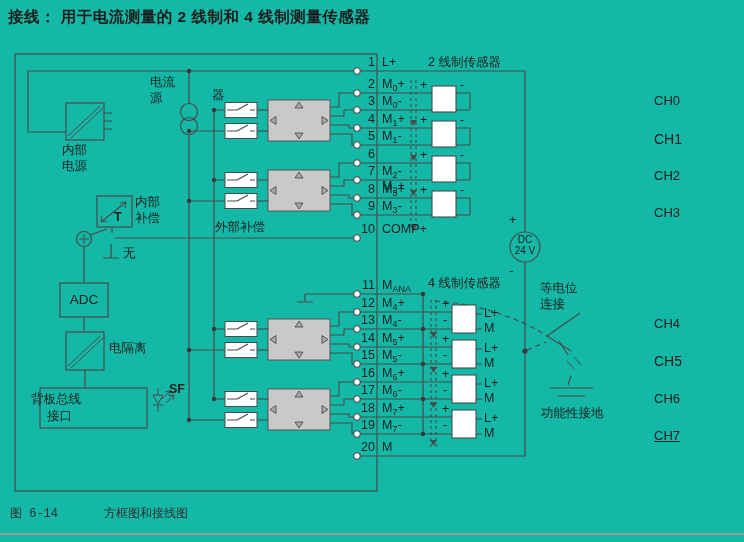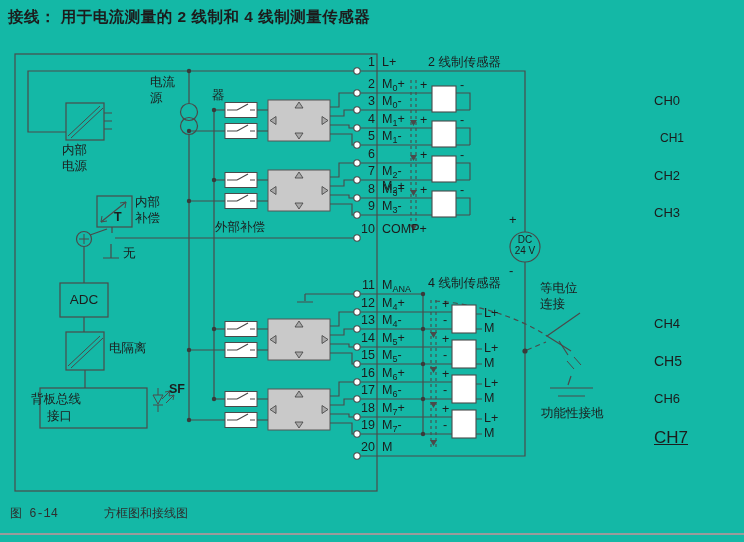--- a/index.html
+++ b/index.html
@@ -330,23 +330,23 @@
       <div class="lb " style="left: 484px; top: 357px;">M</div>
       <div class="lb " style="left: 442px; top: 368px;">+</div>
       <div class="lb " style="left: 443px; top: 384px;">-</div>
       <div class="lb " style="left: 484px; top: 377px;">L+</div>
       <div class="lb " style="left: 484px; top: 392px;">M</div>
       <div class="lb " style="left: 442px; top: 403px;">+</div>
       <div class="lb " style="left: 443px; top: 419px;">-</div>
       <div class="lb " style="left: 484px; top: 412px;">L+</div>
       <div class="lb " style="left: 484px; top: 427px;">M</div>
       <div class="lb " style="left: 654px; top: 94px; font-size: 13px;">CH0</div>
-      <div class="lb " style="left: 654px; top: 132px; font-size: 12px; margin-left: 6px;">CH1</div>
+      <div class="lb " style="left: 654px; top: 132px; font-size: 14px;">CH1</div>
       <div class="lb " style="left: 654px; top: 169px; font-size: 13px;">CH2</div>
       <div class="lb " style="left: 654px; top: 206px; font-size: 13px;">CH3</div>
       <div class="lb " style="left: 654px; top: 317px; font-size: 13px;">CH4</div>
       <div class="lb " style="left: 654px; top: 354px; font-size: 14px;">CH5</div>
       <div class="lb " style="left: 654px; top: 392px; font-size: 13px;">CH6</div>
-      <div class="lb " style="left: 654px; top: 429px; font-size: 17px; text-decoration: underline;">CH7</div>
+      <div class="lb " style="left: 654px; top: 429px; font-size: 13px; text-decoration: underline;">CH7</div>
     </div>
 
   <div class="rule"></div>
 </div>
 
 </body></html>

